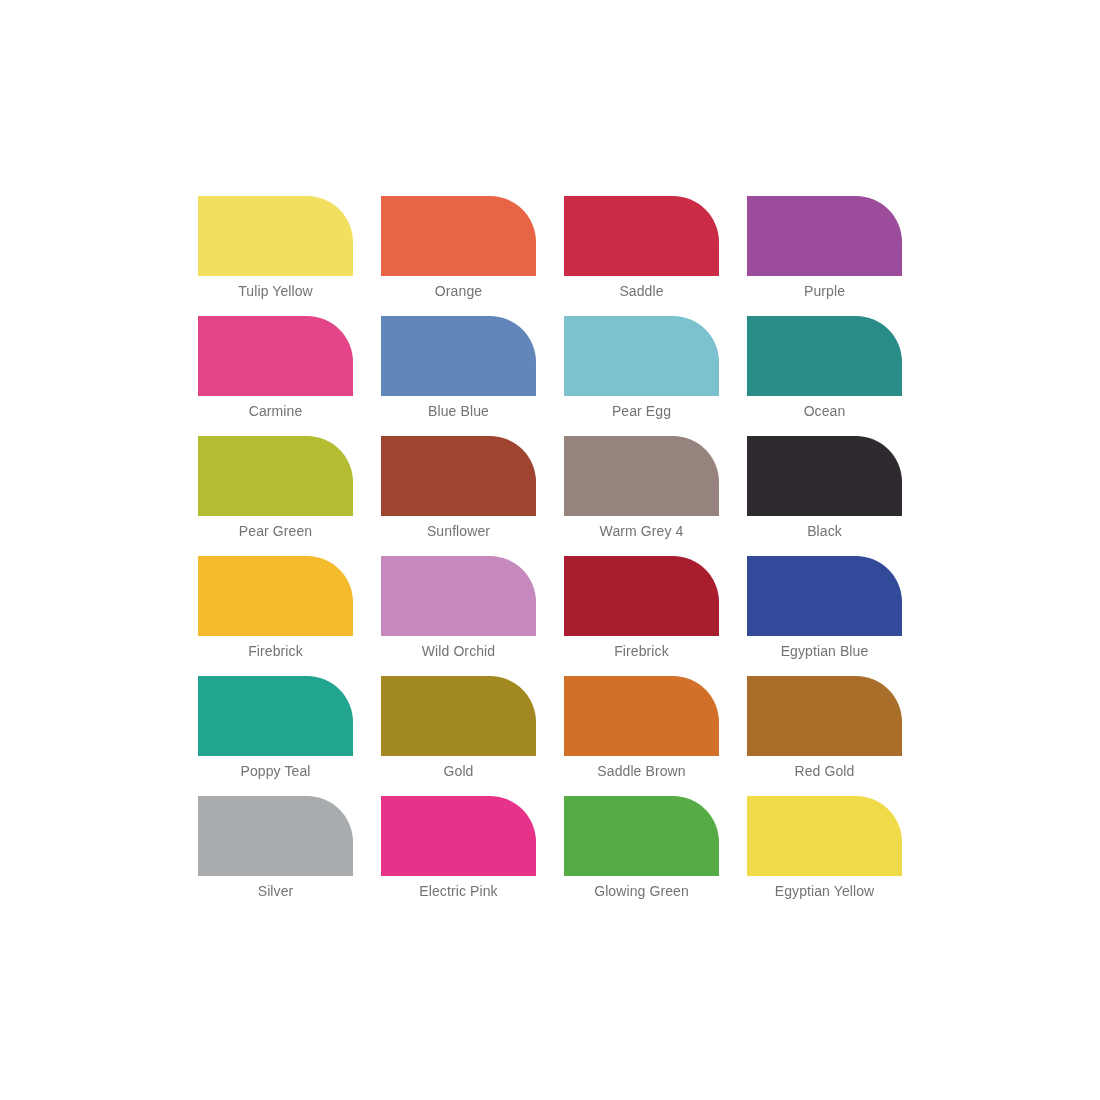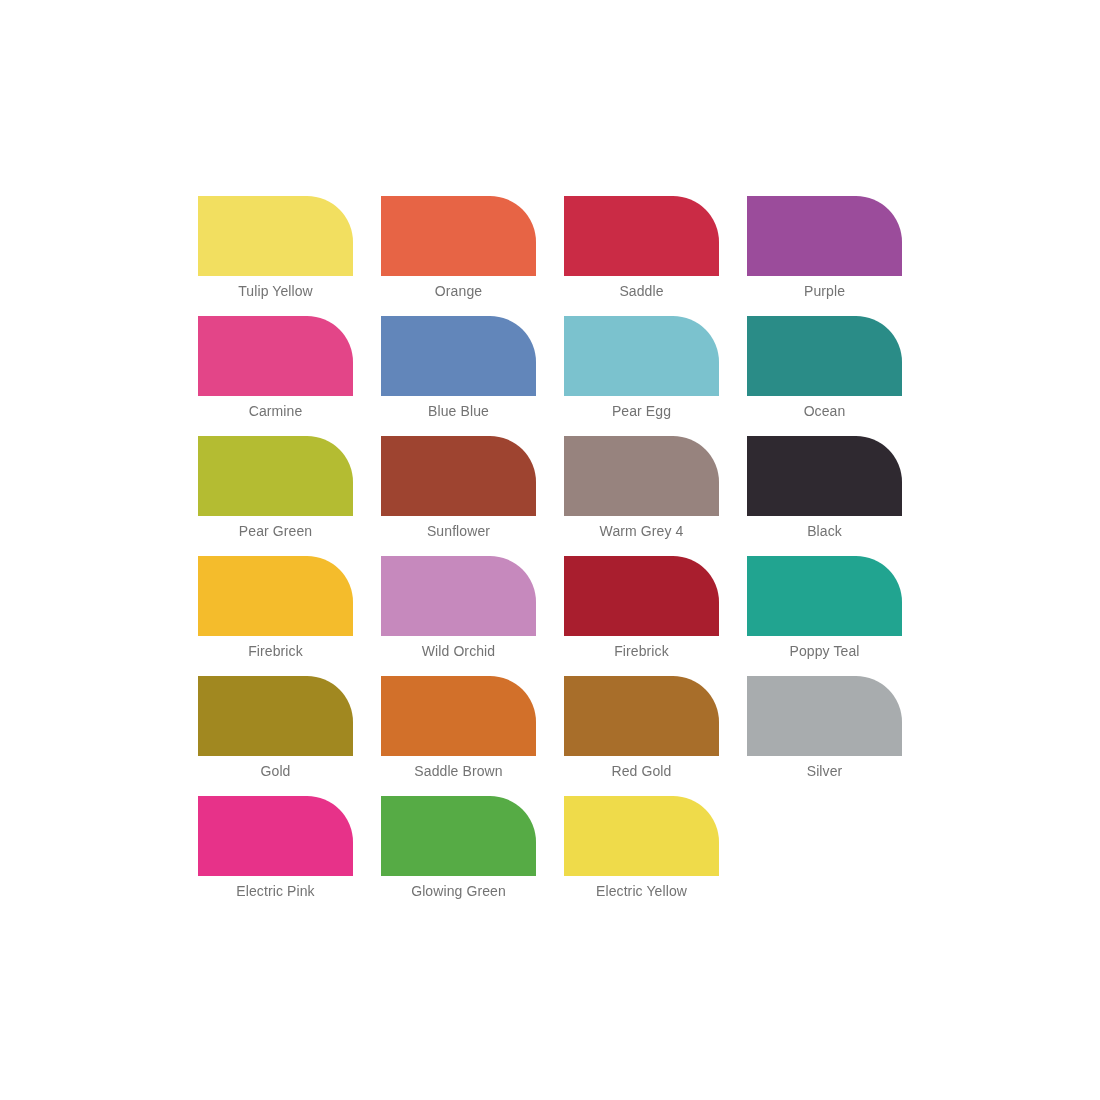--- a/index.html
+++ b/index.html
@@ -117,20 +117,24 @@
       </div>
       <div class="swatch-cell">
         <div class="swatch-chip" style="background-color: rgb(198, 137, 189);"></div>
         <div class="swatch-label">Wild Orchid</div>
       </div>
       <div class="swatch-cell">
         <div class="swatch-chip" style="background-color: rgb(169, 30, 46);"></div>
         <div class="swatch-label">Firebrick</div>
       </div>
       <div class="swatch-cell">
+        <div class="swatch-chip" style="background-color: rgb(51, 73, 154);"></div>
+        <div class="swatch-label">Egyptian Blue</div>
+      </div>
+      <div class="swatch-cell">
         <div class="swatch-chip" style="background-color: rgb(33, 164, 144);"></div>
         <div class="swatch-label">Poppy Teal</div>
       </div>
       <div class="swatch-cell">
         <div class="swatch-chip" style="background-color: rgb(161, 136, 32);"></div>
         <div class="swatch-label">Gold</div>
       </div>
       <div class="swatch-cell">
         <div class="swatch-chip" style="background-color: rgb(210, 112, 42);"></div>
         <div class="swatch-label">Saddle Brown</div>
@@ -146,16 +150,16 @@
       <div class="swatch-cell">
         <div class="swatch-chip" style="background-color: rgb(231, 50, 137);"></div>
         <div class="swatch-label">Electric Pink</div>
       </div>
       <div class="swatch-cell">
         <div class="swatch-chip" style="background-color: rgb(86, 171, 69);"></div>
         <div class="swatch-label">Glowing Green</div>
       </div>
       <div class="swatch-cell">
         <div class="swatch-chip" style="background-color: rgb(239, 219, 74);"></div>
-        <div class="swatch-label">Electric Yellow</div>
+        <div class="swatch-label">Egyptian Yellow</div>
       </div>
     </div>
 </div>
 
 </body></html>

